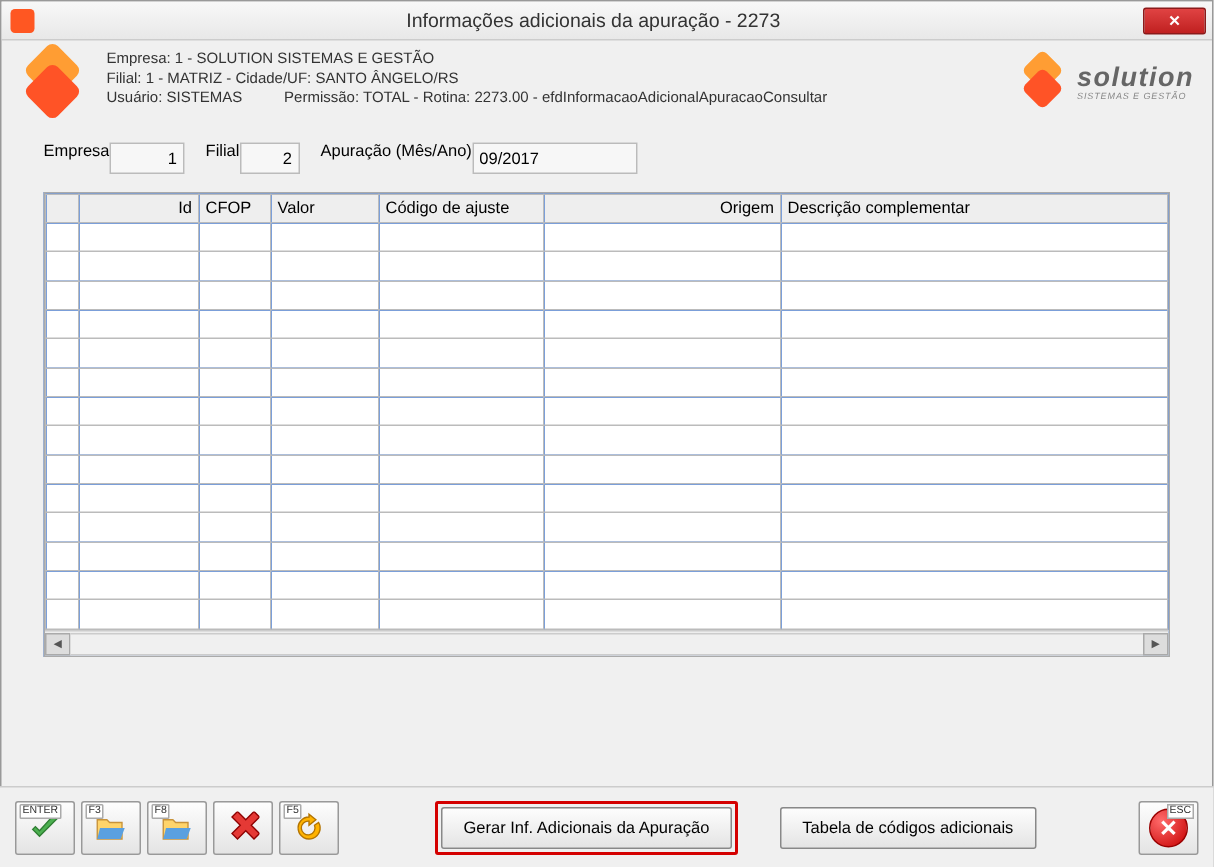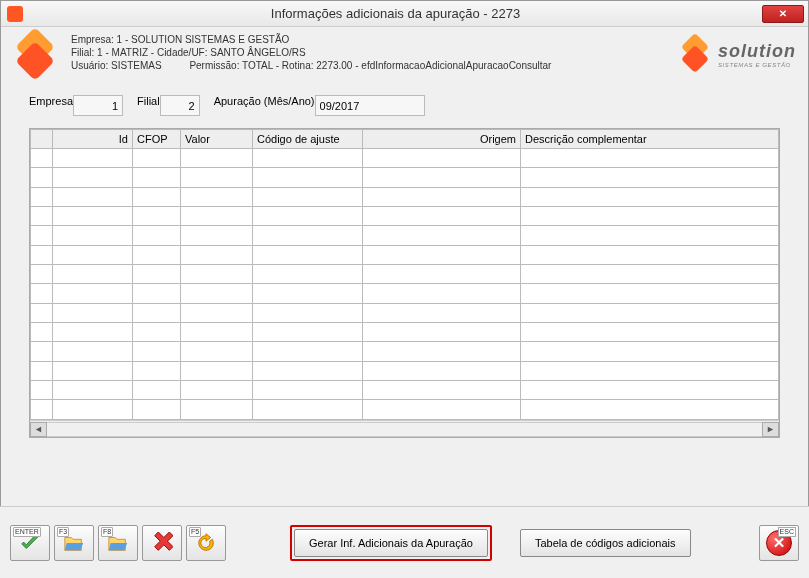--- a/index.html
+++ b/index.html
@@ -153,21 +153,21 @@
       align-items: center;
     }
     .hscroll .arrow {
       width: 17px; height: 15px; background:#ddd; border:1px solid #aaa;
       display:flex; align-items:center; justify-content:center; font-size:9px; color:#555;
     }
     .hscroll .track { flex:1; height:15px; background:#f0f0f0; border-top:1px solid #ccc; border-bottom:1px solid #ccc;}
     .footer {
       position: absolute;
       bottom: 0; left: 0; right: 0;
-      height: 72px;
+      height: 54px;
       background: #f0f0f0;
       border-top: 1px solid #ccc;
       display: flex;
       align-items: center;
       padding: 0 10px;
     }
     .tool-btn {
       width: 40px; height: 36px;
       border: 1px solid #999;
       background: linear-gradient(to bottom, #fdfdfd, #e4e4e4);

